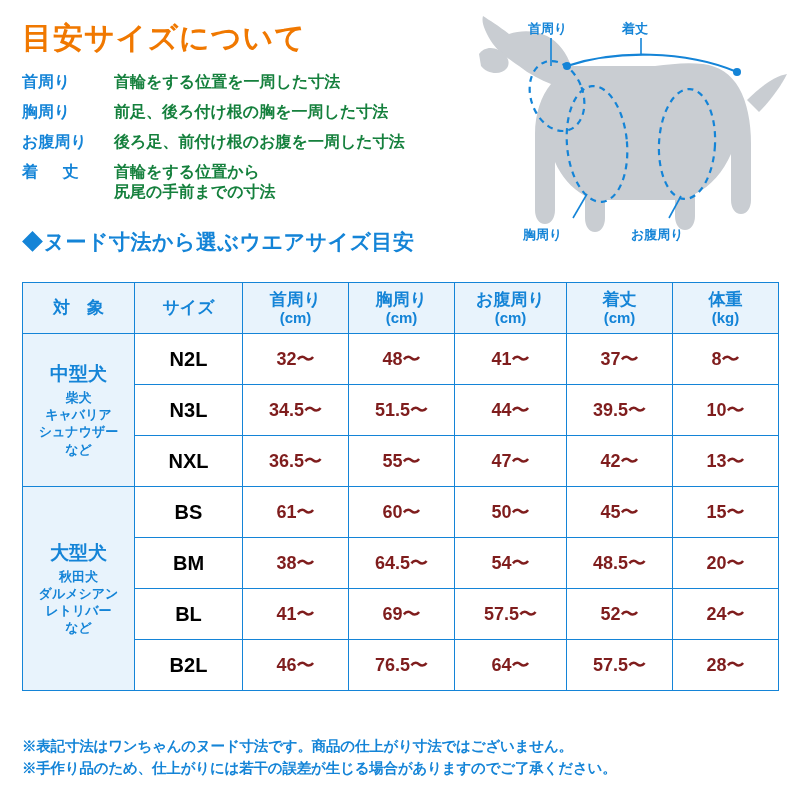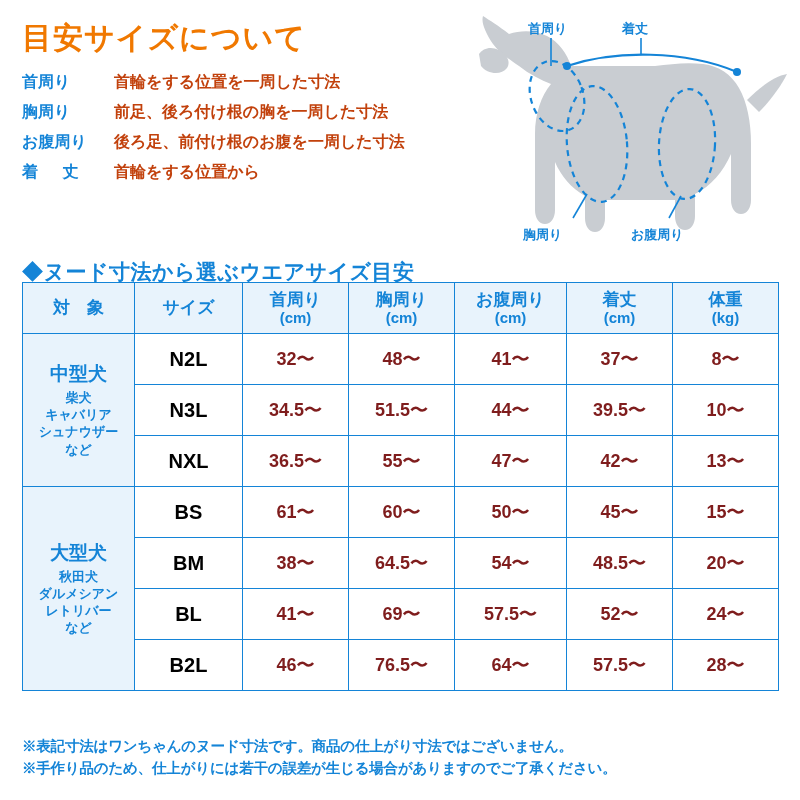--- a/index.html
+++ b/index.html
@@ -49,21 +49,21 @@
     color: #1484D7;
     font-size: 16px;
     font-weight: bold;
     letter-spacing: 0px;
   }
   .legend-term.spaced {
     letter-spacing: 10px;
   }
   .legend-desc {
     font-size: 16px;
-    color: #c2410c;
+    color: #15803d;
     font-weight: bold;
     line-height: 1.22;
   }
 
   
   .diagram {
     position: absolute;
     left: 455px;
     top: 4px;
     width: 345px;
@@ -79,21 +79,21 @@
   }
   .dl-neck  { left: 73px;  top: 16px; }
   .dl-len   { left: 167px; top: 16px; }
   .dl-chest { left: 68px;  top: 222px; }
   .dl-belly { left: 176px; top: 222px; }
 
   
   .sub-title {
     position: absolute;
     left: 22px;
-    top: 258px;
+    top: 228px;
     font-size: 21px;
     font-weight: bold;
     color: #1484D7;
     letter-spacing: 0.5px;
   }
 
   
   .table-wrap {
     position: absolute;
     left: 22px;
@@ -194,20 +194,21 @@
       <div class="legend-desc">前足、後ろ付け根の胸を一周した寸法</div>
     </div>
     <div class="legend-row">
       <div class="legend-term">お腹周り</div>
       <div class="legend-desc">後ろ足、前付け根のお腹を一周した寸法</div>
     </div>
     <div class="legend-row">
       <div class="legend-term spaced">着 丈</div>
       <div class="legend-desc">
         <div>首輪をする位置から</div>
+        <div>尻尾の手前までの寸法</div>
       </div>
     </div>
   </div>
 
   <div class="diagram">
     <svg width="345" height="255" viewBox="0 0 345 255">
 
       <g fill="#C9CDD2">
         <path d="M38 40
                  C 30 28, 26 18, 28 12

